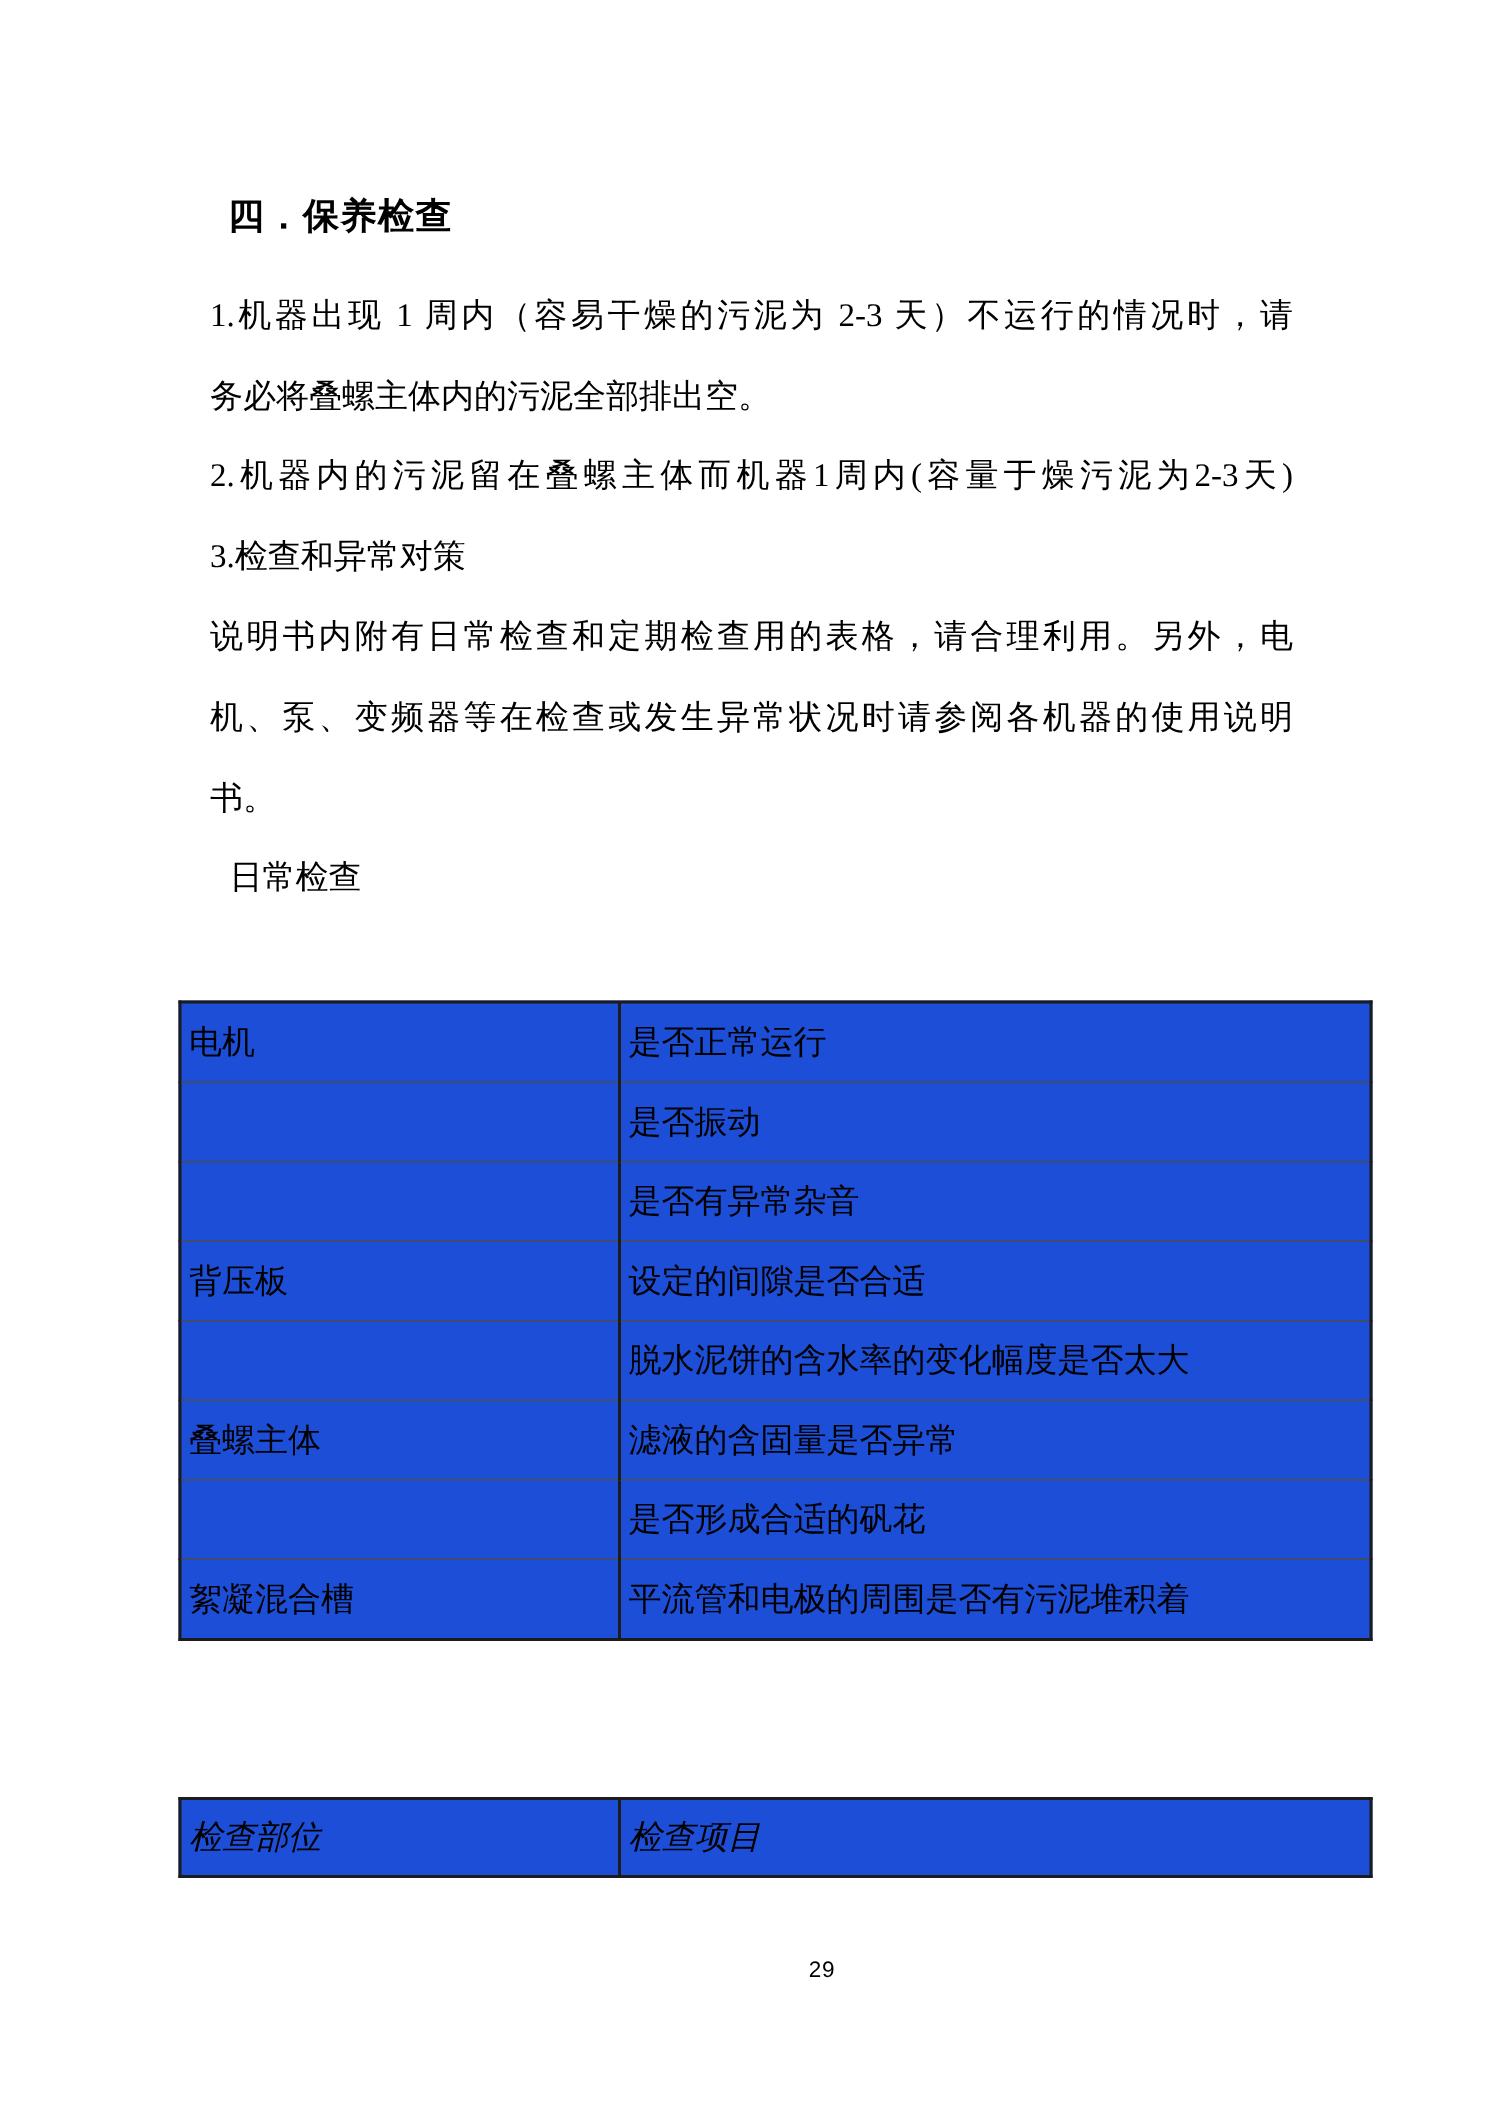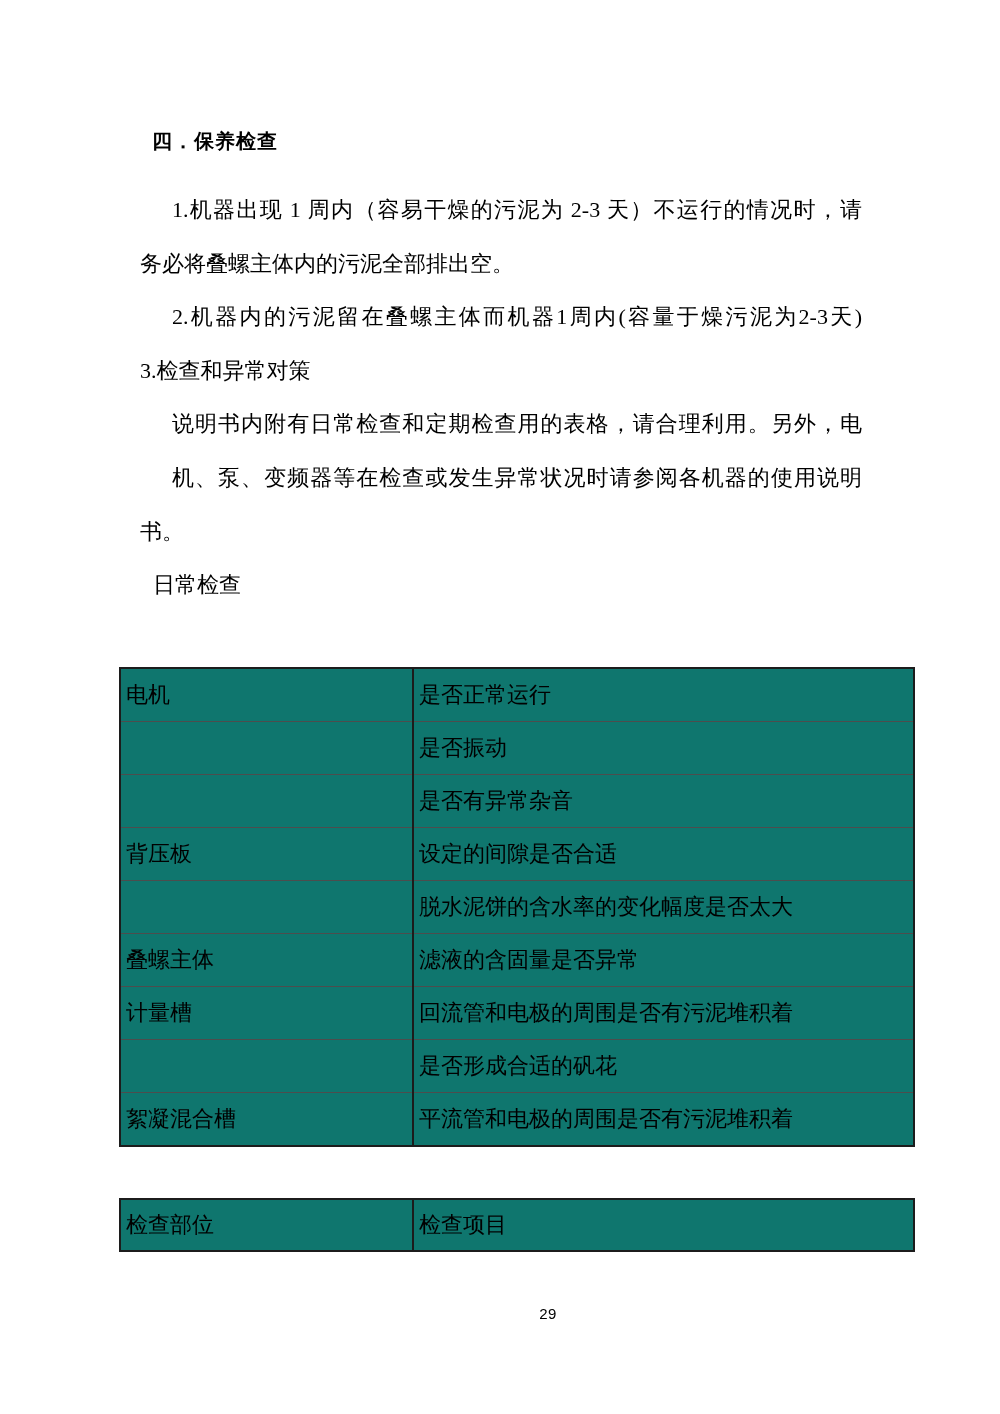--- a/index.html
+++ b/index.html
@@ -17,21 +17,21 @@
   }
   .page {
     position: absolute;
     inset: 0;
     background: #ffffff;
   }
   .doc-heading {
     position: absolute;
     left: 152px;
     top: 128px;
-    font-size: 20px;
+    font-size: 24px;
     font-weight: 700;
     letter-spacing: 1px;
     white-space: nowrap;
   }
   .body-lines {
     position: absolute;
     left: 140px;
     top: 183px;
     width: 722px;
     font-size: 22px;
@@ -39,48 +39,47 @@
   .line {
     height: 53.6px;
     line-height: 53.6px;
     overflow: hidden;
     white-space: nowrap;
   }
   .line.full {
     white-space: normal;
     text-align: justify;
     text-align-last: justify;
-    margin-left: 32px;
   }
   .line.indent {
     padding-left: 13px;
   }
   table.check-table {
     position: absolute;
     left: 119px;
     width: 796px;
     border-collapse: collapse;
     table-layout: fixed;
     border: 2px solid #1c1c1c;
-    background: #0f766e;
+    background: #1d4ed8;
   }
   table.check-table td {
     border: 1px solid #4d4d4d;
     font-size: 22px;
     padding: 0 4px 0 5px;
     vertical-align: middle;
     overflow: hidden;
     white-space: nowrap;
   }
   table.check-table td.c1 {
     border-right: 2px solid #1c1c1c;
   }
   #daily-table { top: 667px; }
   #daily-table td { height: 52px; }
-  #header-table { top: 1198px; }
+  #header-table { top: 1198px; font-style: italic; }
   #header-table td { height: 50px; }
   .page-number {
     position: absolute;
     left: 0;
     top: 1305px;
     width: 1000px;
     text-align: center;
     font-family: "Liberation Sans", "DejaVu Sans", sans-serif;
     font-size: 15px;
     letter-spacing: 0.5px;
@@ -129,24 +128,20 @@
       </tr>
       <tr>
         <td class="c1"></td>
         <td>脱水泥饼的含水率的变化幅度是否太大</td>
       </tr>
       <tr>
         <td class="c1">叠螺主体</td>
         <td>滤液的含固量是否异常</td>
       </tr>
       <tr>
-        <td class="c1">计量槽</td>
-        <td>回流管和电极的周围是否有污泥堆积着</td>
-      </tr>
-      <tr>
         <td class="c1"></td>
         <td>是否形成合适的矾花</td>
       </tr>
       <tr>
         <td class="c1">絮凝混合槽</td>
         <td>平流管和电极的周围是否有污泥堆积着</td>
       </tr>
     </tbody>
   </table>
 

